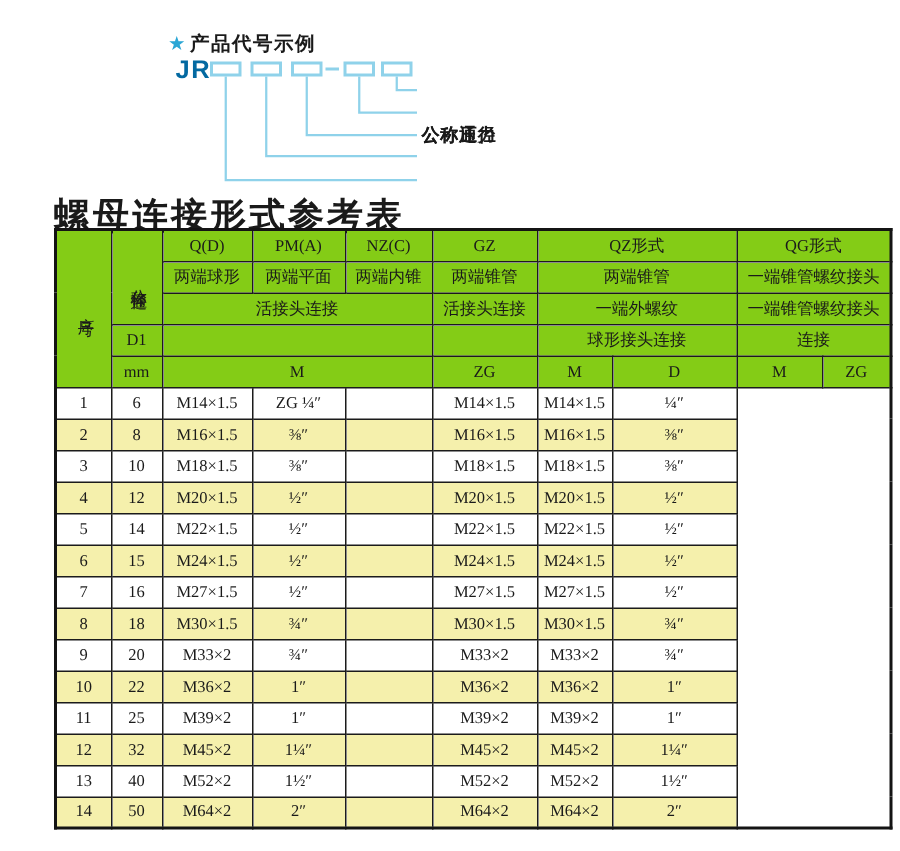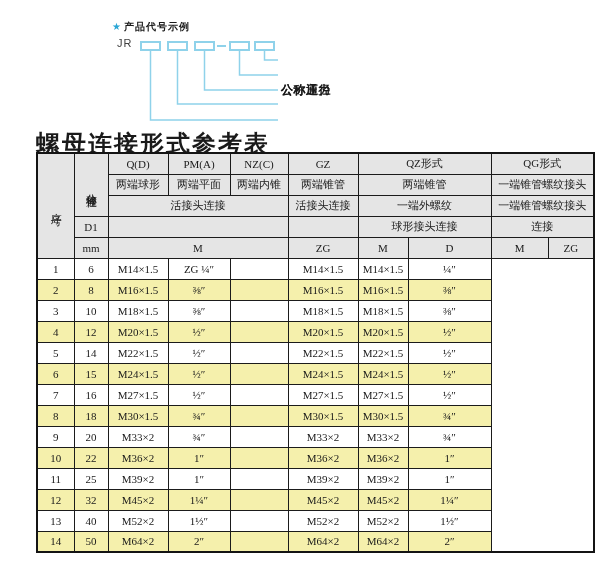--- a/index.html
+++ b/index.html
@@ -9,26 +9,26 @@
     width: 600px; height: 567px;
     background: #ffffff;
     font-family: "Liberation Sans", "DejaVu Sans", sans-serif;
     color: #1a1a1a;
     overflow: hidden;
   }
 
   
   .diag-heading {
     position: absolute; left: 112px; top: 20px;
-    font-size: 10px; font-weight: bold; letter-spacing: 1px;
+    font-size: 13px; font-weight: bold; letter-spacing: 1px;
   }
   .diag-heading .star { color: #2aa6d5; margin-right: 2px; }
   .diag-prefix {
     position: absolute; left: 117px; top: 37px;
-    font-size: 11px; font-weight: normal; color: #404040; letter-spacing: 1px;
+    font-size: 17px; font-weight: bold; color: #0369a1; letter-spacing: 1px;
   }
   .code-box {
     position: absolute; top: 41px; width: 21px; height: 10px;
     border: 2px solid #8fd2ea; background: #fff;
   }
   .code-dash {
     position: absolute; top: 45px; left: 217px; width: 9px; height: 2px;
     background: #8fd2ea;
   }
   .leader-svg { position: absolute; left: 0; top: 0; }
@@ -52,21 +52,21 @@
     border-collapse: collapse;
     border: 2px solid #141414;
     font-size: 11px;
   }
   table.ref th, table.ref td {
     border: 1px solid #1b1b1b;
     text-align: center; vertical-align: middle;
     padding: 0; overflow: hidden;
   }
   table.ref th {
-    background: #e5e5e5;
+    background: #84cc16;
     font-weight: normal;
     height: 21px;
     font-family: "Liberation Serif", "DejaVu Serif", serif;
   }
   table.ref td {
     height: 21px;
     font-family: "Liberation Serif", "DejaVu Serif", serif;
     background: #ffffff;
   }
   table.ref tr.alt td { background: #f5f0ac; }

